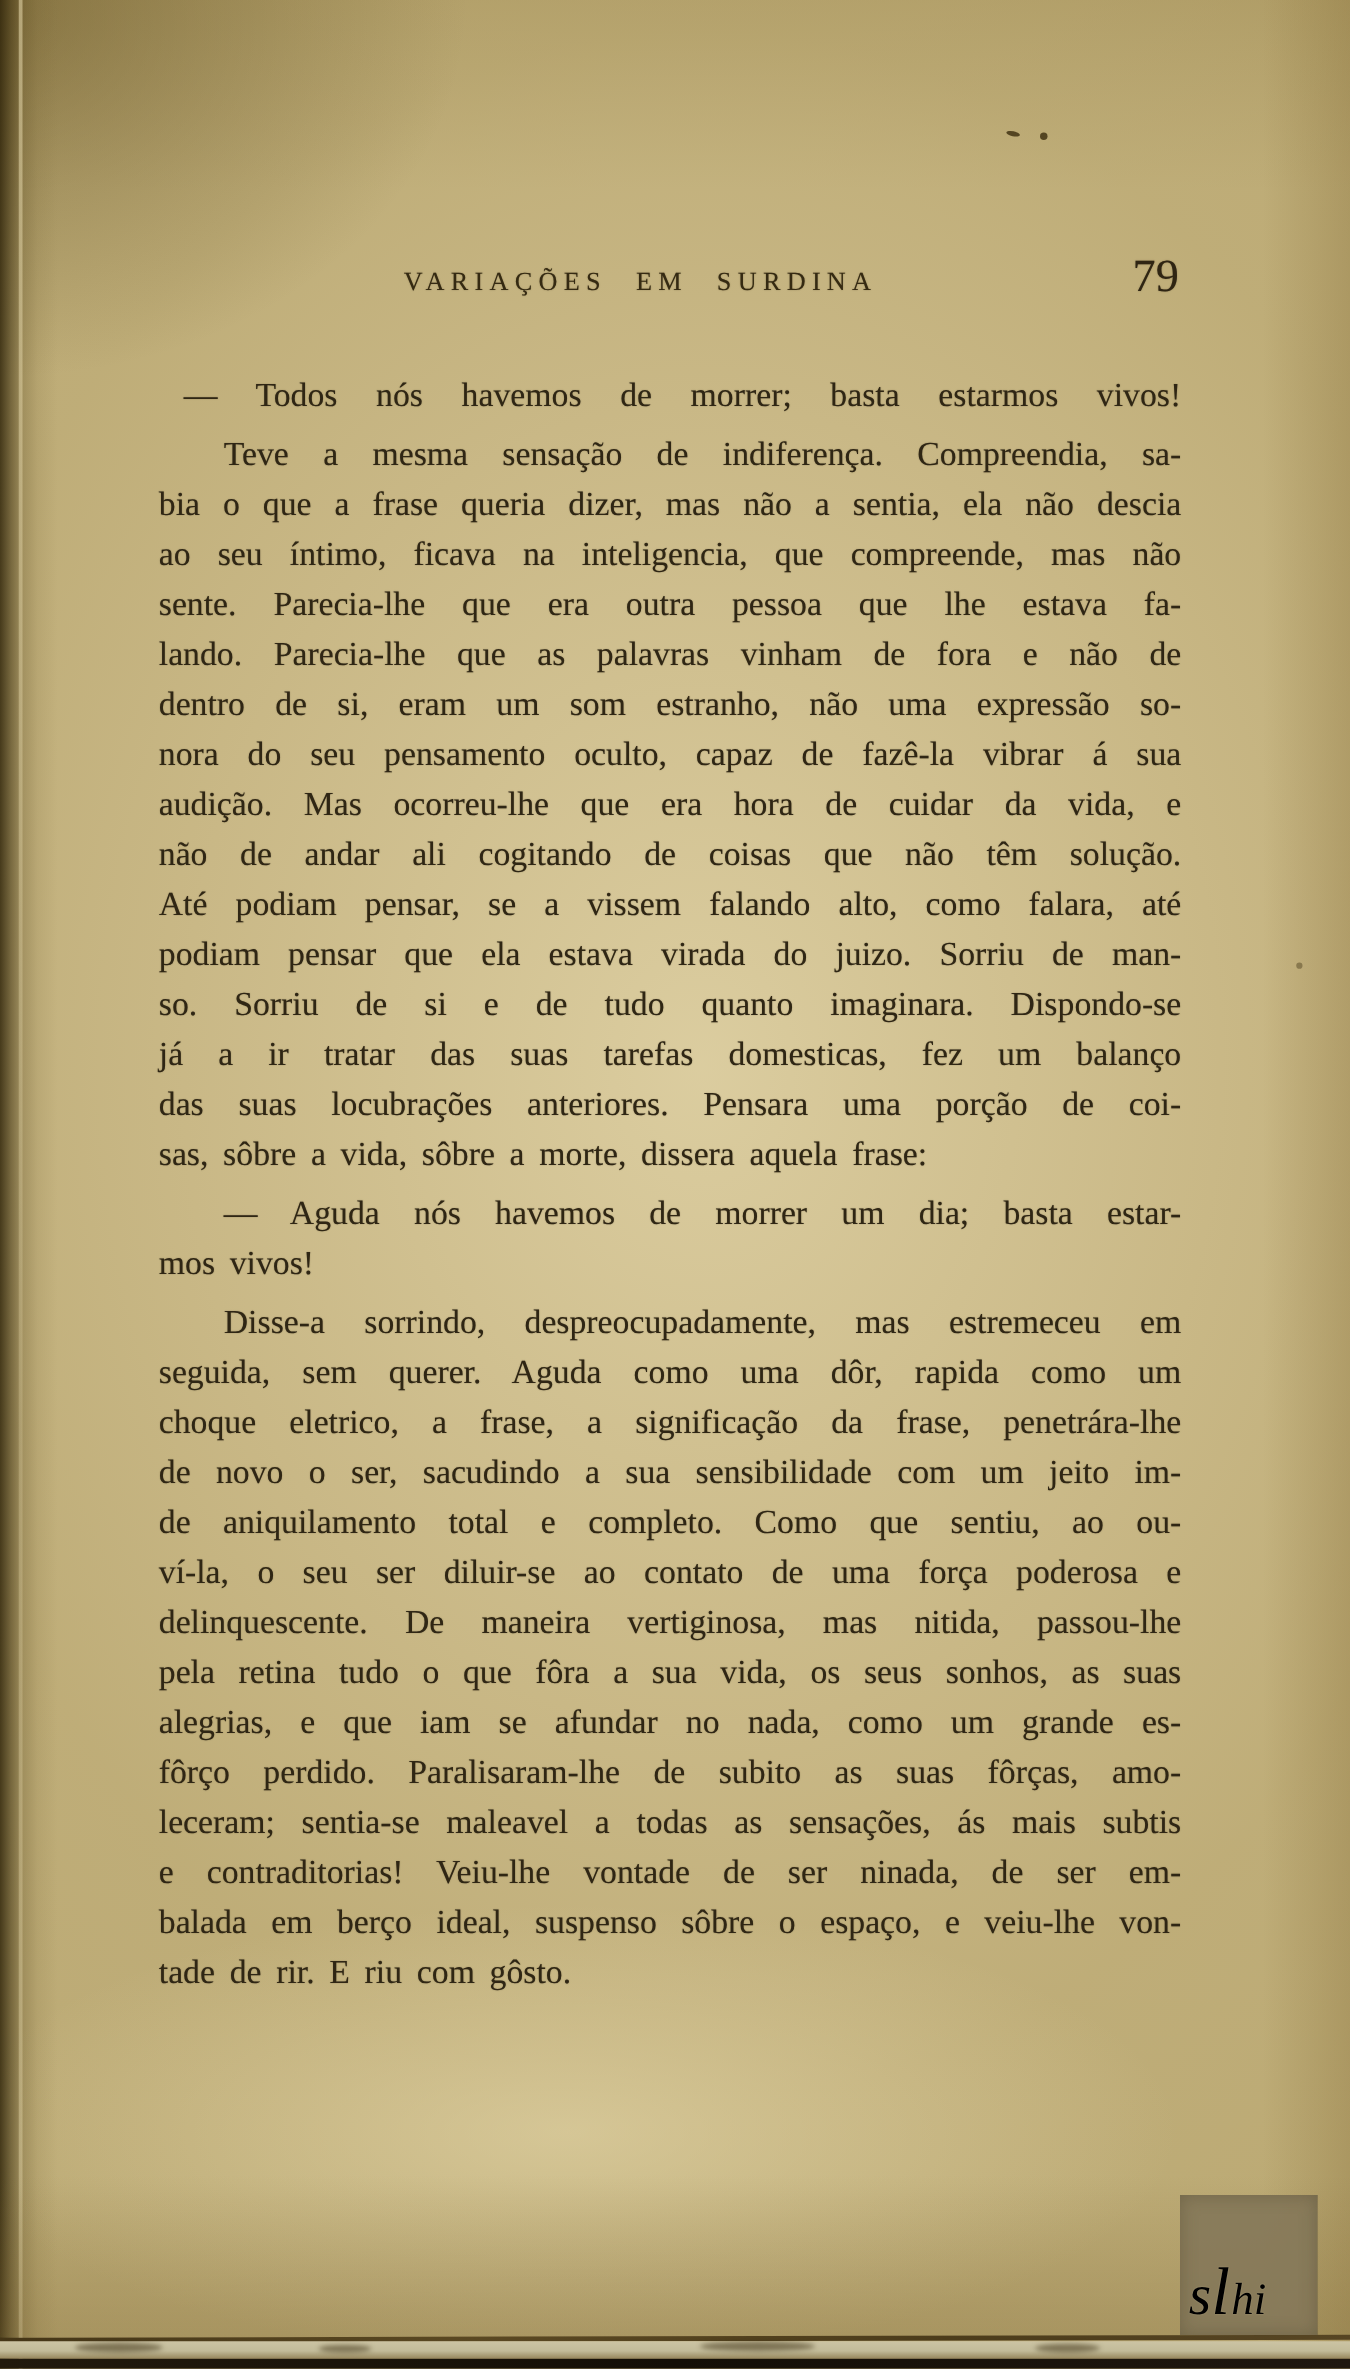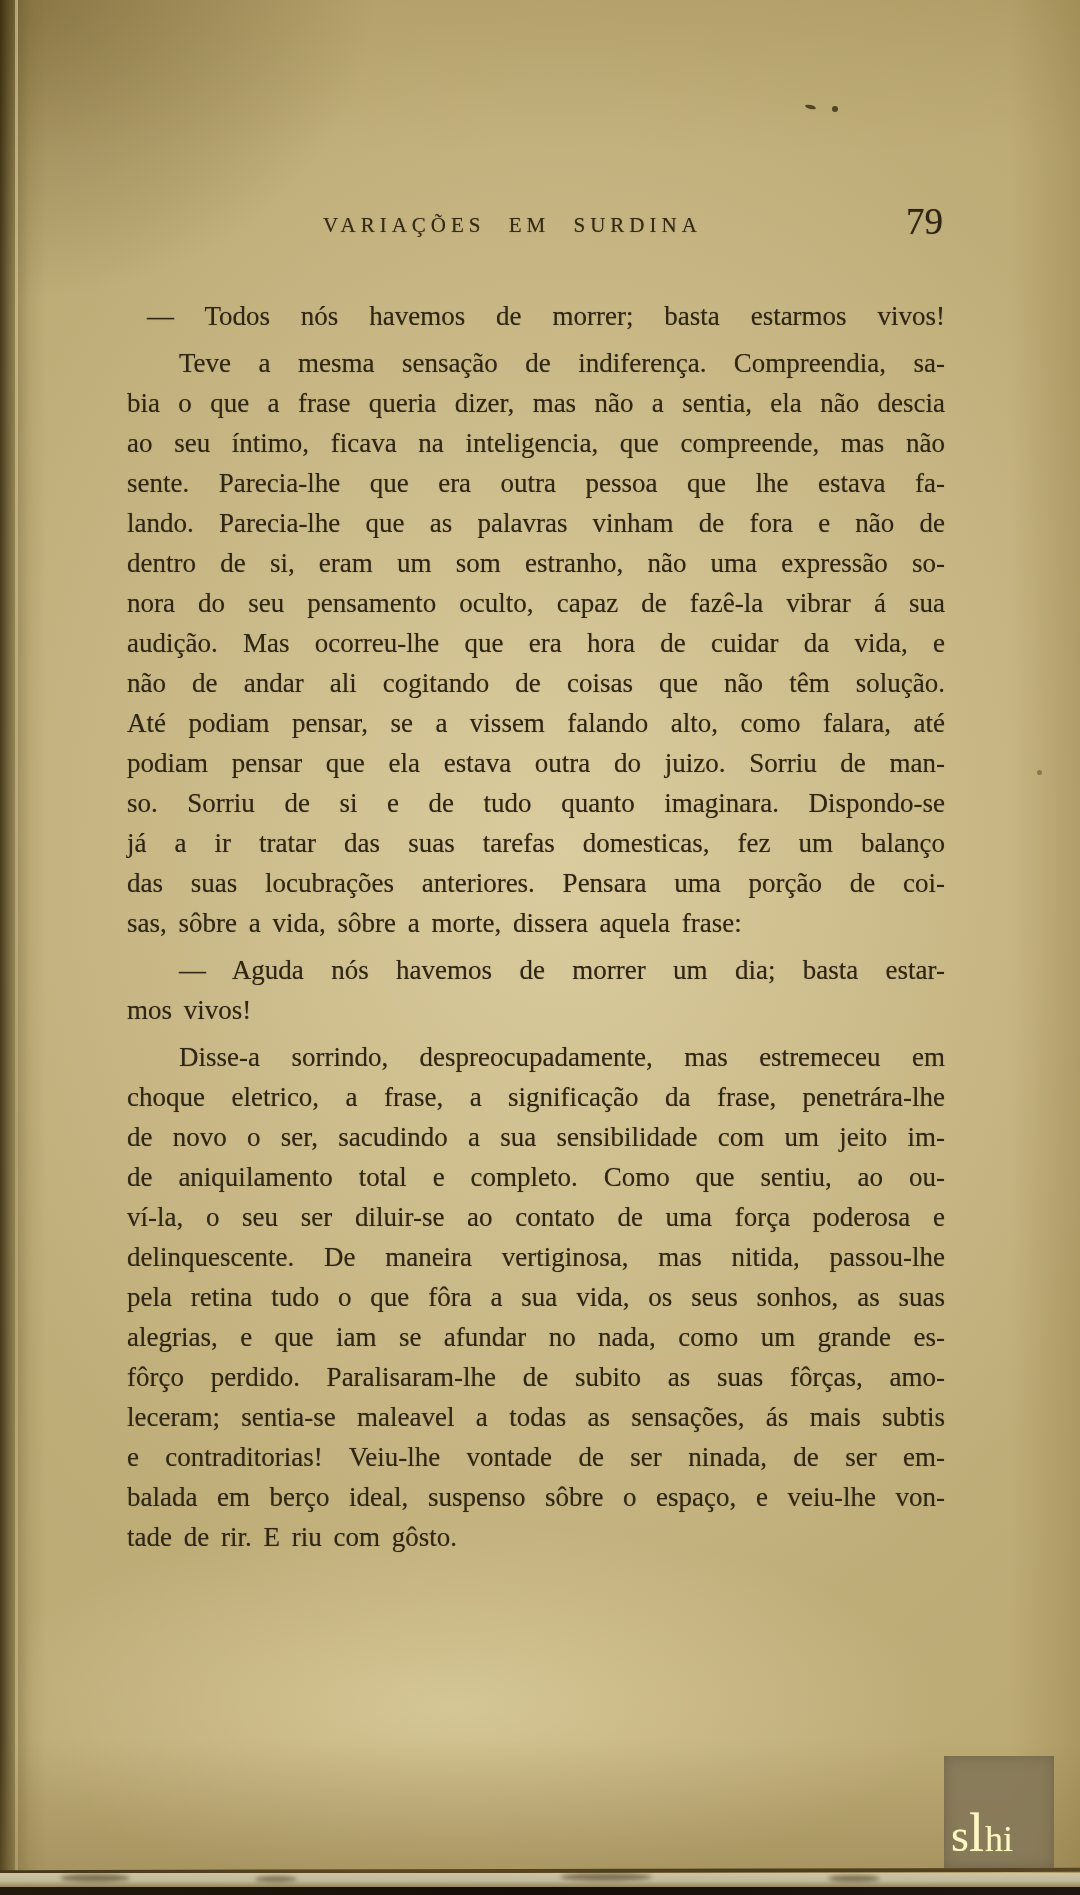--- a/index.html
+++ b/index.html
@@ -53,21 +53,21 @@
   .line  { text-align:justify; text-align-last:justify; }
   .line.first { text-indent:52px; }
   .line.noj   { text-align-last:left; word-spacing:5px; }
   
   .watermark {
     position:absolute; left:944px; top:1756px; width:110px; height:112px;
     background:rgba(133,120,89,0.93);
     box-shadow:inset 0 0 14px rgba(70,60,38,0.35);
   }
   .watermark .wm { position:absolute; bottom:4px; left:7px; white-space:nowrap;
-    color:#fef9c3; text-shadow:0 0 1px rgba(217,205,169,0.6); }
+    color:#000000; text-shadow:0 0 1px rgba(217,205,169,0.6);font-style:italic; }
   .wm-s { font-size:46px; }
   .wm-l { font-size:54px; letter-spacing:1px; }
   .wm-h { font-size:36px; }
   .wm-i { font-size:36px; }
 </style>
 </head>
 <body>
 
 <div class="scan">
 
@@ -94,32 +94,33 @@
         <div class="line first">Teve a mesma sensação de indiferença. Compreendia, sa-</div>
         <div class="line">bia o que a frase queria dizer, mas não a sentia, ela não descia</div>
         <div class="line">ao seu íntimo, ficava na inteligencia, que compreende, mas não</div>
         <div class="line">sente. Parecia-lhe que era outra pessoa que lhe estava fa-</div>
         <div class="line">lando. Parecia-lhe que as palavras vinham de fora e não de</div>
         <div class="line">dentro de si, eram um som estranho, não uma expressão so-</div>
         <div class="line">nora do seu pensamento oculto, capaz de fazê-la vibrar á sua</div>
         <div class="line">audição. Mas ocorreu-lhe que era hora de cuidar da vida, e</div>
         <div class="line">não de andar ali cogitando de coisas que não têm solução.</div>
         <div class="line">Até podiam pensar, se a vissem falando alto, como falara, até</div>
-        <div class="line">podiam pensar que ela estava outra do juizo. Sorriu de man-</div>
+        <div class="line">podiam pensar que ela estava virada do juizo. Sorriu de man-</div>
         <div class="line">so. Sorriu de si e de tudo quanto imaginara. Dispondo-se</div>
         <div class="line">já a ir tratar das suas tarefas domesticas, fez um balanço</div>
         <div class="line">das suas locubrações anteriores. Pensara uma porção de coi-</div>
         <div class="line noj">sas, sôbre a vida, sôbre a morte, dissera aquela frase:</div>
       </div>
       <div class="para dialogue">
         <div class="line first">— Aguda nós havemos de morrer um dia; basta estar-</div>
         <div class="line noj">mos vivos!</div>
       </div>
       <div class="para prose">
         <div class="line first">Disse-a sorrindo, despreocupadamente, mas estremeceu em</div>
+        <div class="line">seguida, sem querer. Aguda como uma dôr, rapida como um</div>
         <div class="line">choque eletrico, a frase, a significação da frase, penetrára-lhe</div>
         <div class="line">de novo o ser, sacudindo a sua sensibilidade com um jeito im-</div>
         <div class="line">de aniquilamento total e completo. Como que sentiu, ao ou-</div>
         <div class="line">ví-la, o seu ser diluir-se ao contato de uma força poderosa e</div>
         <div class="line">delinquescente. De maneira vertiginosa, mas nitida, passou-lhe</div>
         <div class="line">pela retina tudo o que fôra a sua vida, os seus sonhos, as suas</div>
         <div class="line">alegrias, e que iam se afundar no nada, como um grande es-</div>
         <div class="line">fôrço perdido. Paralisaram-lhe de subito as suas fôrças, amo-</div>
         <div class="line">leceram; sentia-se maleavel a todas as sensações, ás mais subtis</div>
         <div class="line">e contraditorias! Veiu-lhe vontade de ser ninada, de ser em-</div>

